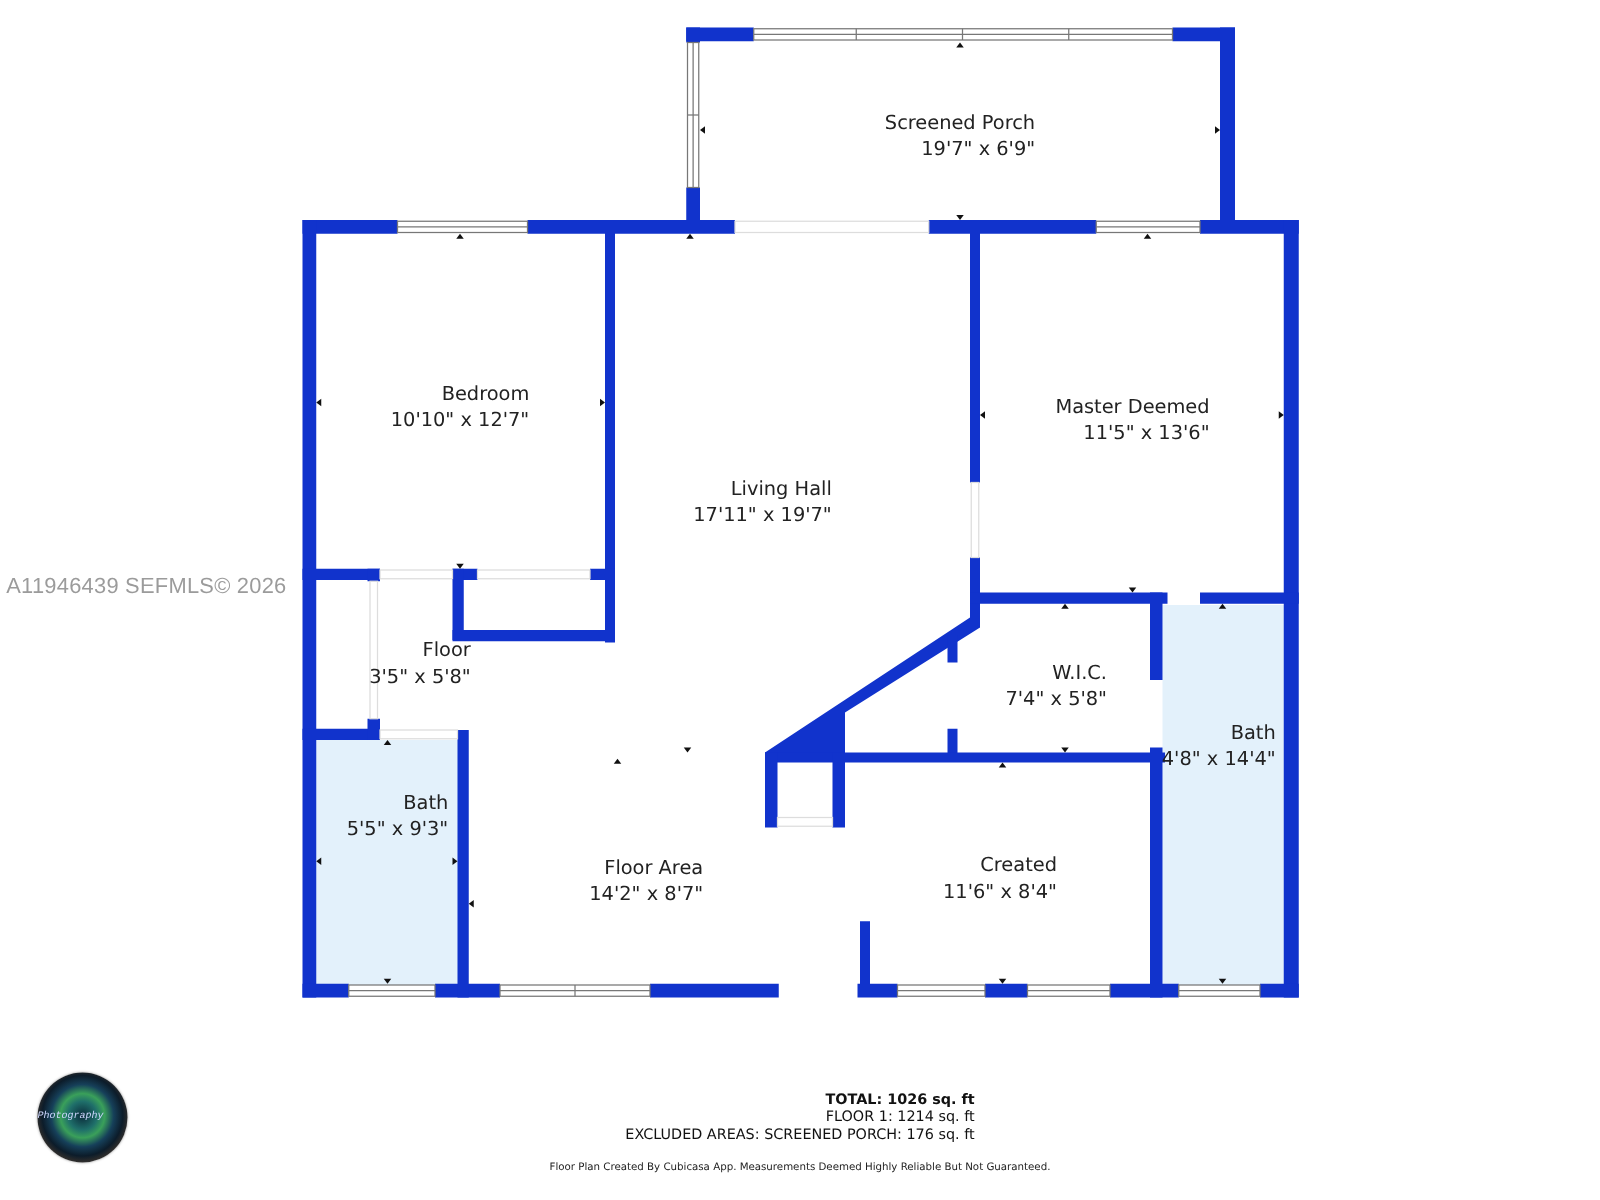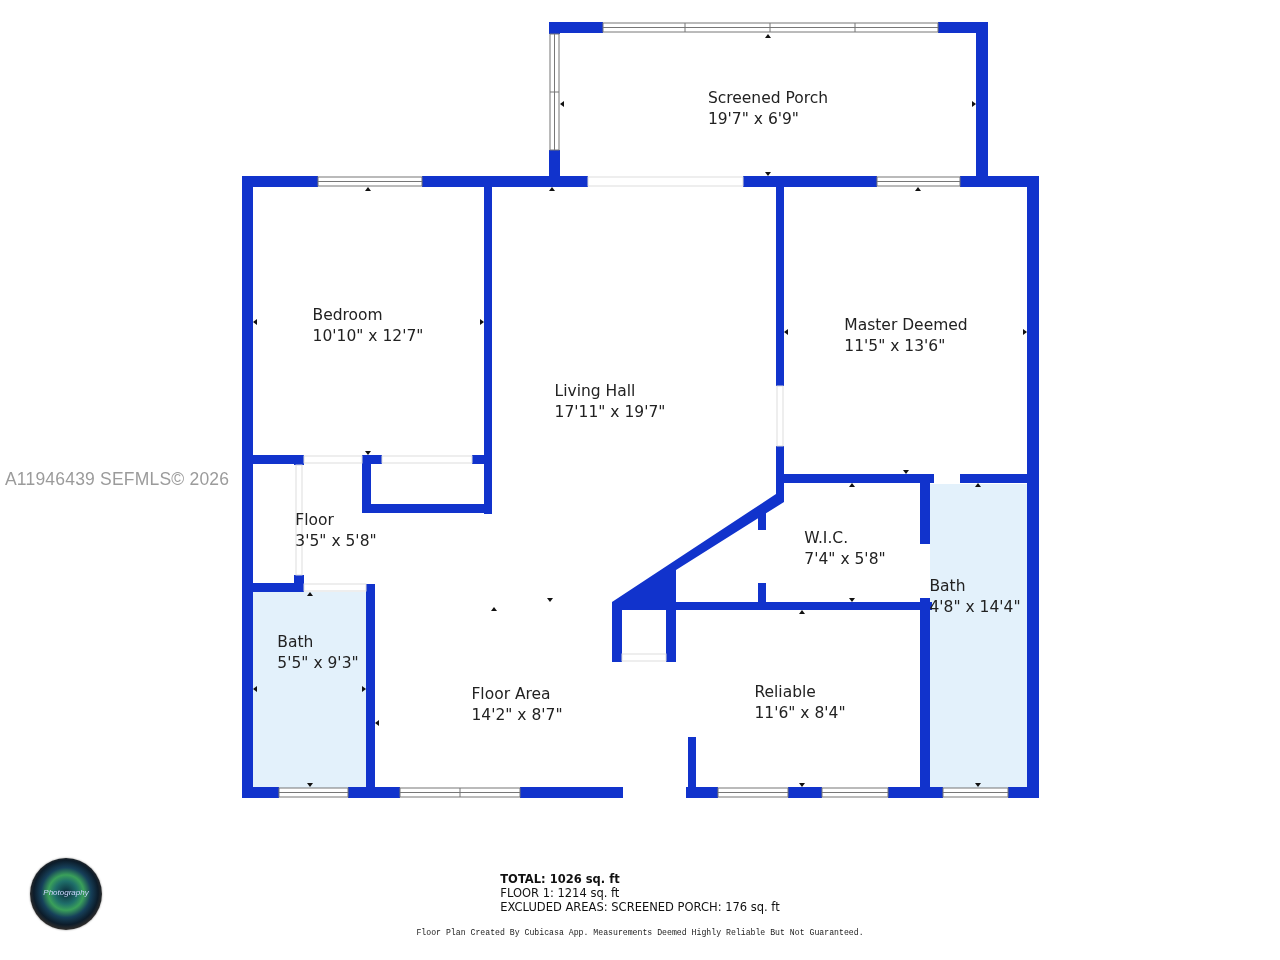--- a/index.html
+++ b/index.html
@@ -1,26 +1,26 @@
 <!DOCTYPE html>
 <html><head>
 <meta charset="utf-8">
 <style>
   html,body{margin:0;padding:0;background:#ffffff;}
   body{width:1280px;height:960px;position:relative;overflow:hidden;font-family:"DejaVu Sans","Liberation Sans",sans-serif;}
   #plan{position:absolute;left:0;top:0;width:1280px;height:960px;}
-  .room-label{position:absolute;transform:translate(-50%,0);text-align:left;color:#222;font-size:15.5px;line-height:21px;white-space:nowrap;}
-  .watermark{position:absolute;left:5px;top:469px;font-family:"Liberation Sans",sans-serif;font-size:17.5px;color:#8a8a8a;letter-spacing:0.2px;white-space:nowrap;opacity:0.85;}
-  .totals{position:absolute;left:640px;top:872px;transform:translateX(-50%);text-align:left;color:#111;font-size:11.5px;line-height:14px;white-space:nowrap;}
+  .room-label{position:absolute;transform:translate(-50%,0);text-align:right;color:#222;font-size:15.5px;line-height:21px;white-space:nowrap;}
+  .watermark{position:absolute;left:5px;top:458px;font-family:"Liberation Sans",sans-serif;font-size:17.5px;color:#8a8a8a;letter-spacing:0.2px;white-space:nowrap;opacity:0.85;}
+  .totals{position:absolute;left:640px;top:872px;transform:translateX(-50%);text-align:right;color:#111;font-size:11.5px;line-height:14px;white-space:nowrap;}
   .totals .t-total{font-weight:bold;}
-  .disclaimer{position:absolute;left:640px;top:928px;transform:translateX(-50%);font-size:8.2px;color:#222;white-space:nowrap;font-family:Liberation Mono, monospace;}
+  .disclaimer{position:absolute;left:640px;top:928px;transform:translateX(-50%);font-size:8.2px;color:#222;white-space:nowrap;}
   .logo{position:absolute;left:30px;top:858px;width:72px;height:72px;border-radius:50%;
     background:radial-gradient(circle at 50% 48%, #0a2a3a 0%, #1f6f6a 22%, #3aa05a 34%, #16405a 48%, #0c1c2a 62%, #2b2b2b 70%, #4a4a4a 78%, #1a1a1a 90%, #555 100%);
     box-shadow:0 0 2px #888;}
-  .logo span{position:absolute;left:0;right:0;top:30px;text-align:center;font-family:Liberation Sans, sans-serif;font-style:italic;font-size:8px;color:#cfd8ff;}
+  .logo span{position:absolute;left:0;right:0;top:30px;font-family:Liberation Mono, monospace;font-style:italic;font-size:8px;color:#cfd8ff;}
 </style>
 </head>
 <body>
 
 <svg id="plan" viewBox="0 0 1280 960" xmlns="http://www.w3.org/2000/svg">
 
   <rect x="251" y="592" width="117" height="196" fill="#e3f1fb"></rect>
   <rect x="930" y="484" width="98" height="304" fill="#e3f1fb"></rect>
 
   <g fill="#1133cc">
@@ -181,21 +181,21 @@
 </div>
 <div class="room-label" style="left:318px;top:632px">
   <div>Bath</div>
   <div>5'5" x 9'3"</div>
 </div>
 <div class="room-label" style="left:517px;top:684px">
   <div>Floor Area</div>
   <div>14'2" x 8'7"</div>
 </div>
 <div class="room-label" style="left:800px;top:682px">
-  <div>Reliable</div>
+  <div>Created</div>
   <div>11'6" x 8'4"</div>
 </div>
 
 <div class="logo">
   <span>Photography</span>
 </div>
 
 <div class="totals">
   <div class="t-total">TOTAL: 1026 sq. ft</div>
   <div>FLOOR 1: 1214 sq. ft</div>

